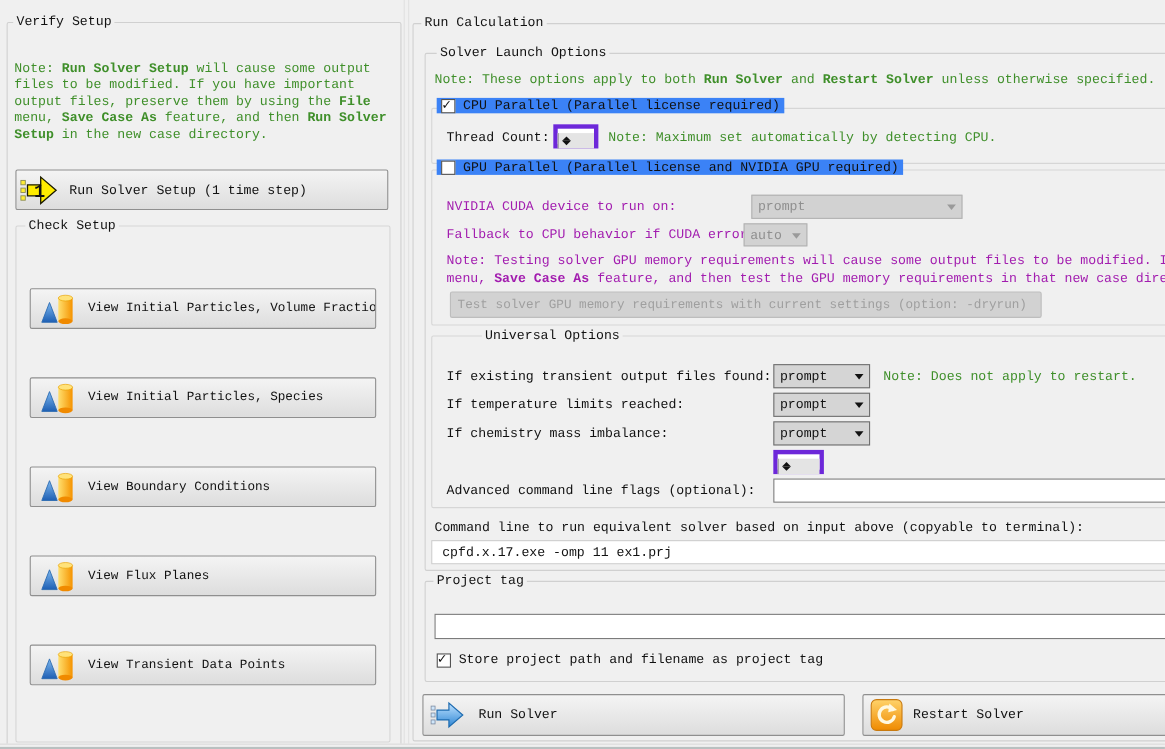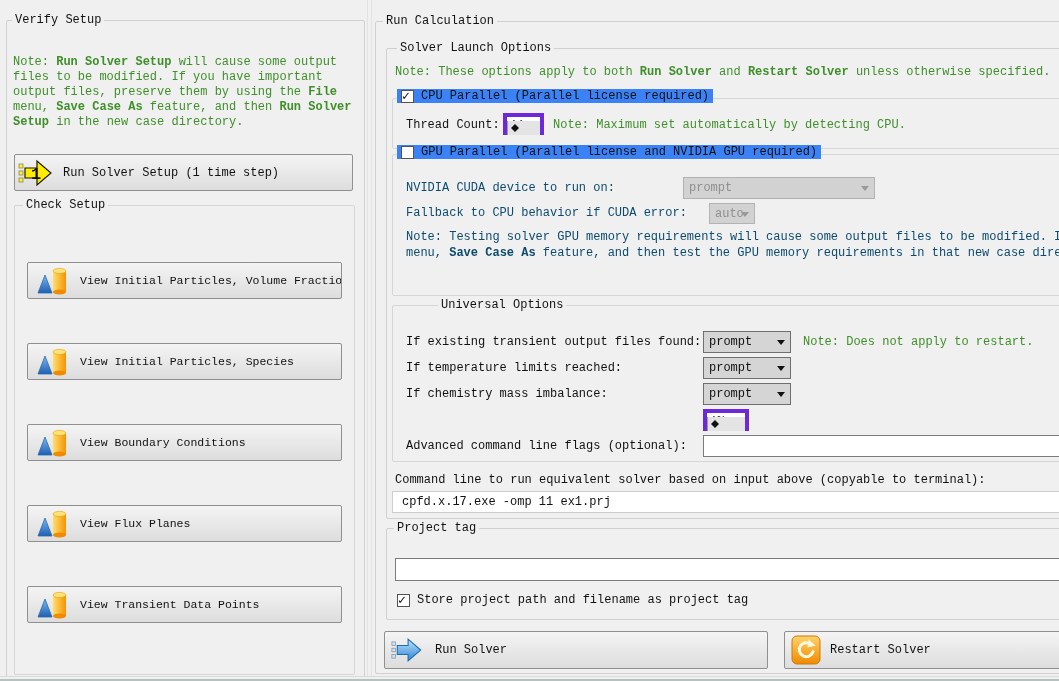--- a/index.html
+++ b/index.html
@@ -7,21 +7,21 @@
     position:relative; width:1059px; height:681px; overflow:hidden;
     background:#f0f0f0;
     font-family:"Liberation Mono","DejaVu Sans Mono",monospace;
     font-size:12px; color:#111;
   }
   .abs{position:absolute;}
   .nowrap{white-space:nowrap;}
   .fs{position:absolute; border:1px solid #d0d0d0; border-radius:2px;}
   .legend{position:absolute; top:-9px; background:#f0f0f0; padding:0 3px; line-height:16px; white-space:nowrap;}
   .green{color:#3f8f2a;}
-  .gray{color:#0c4a6e;}
+  .gray{color:#a21caf;}
   .btn{
     position:absolute; box-sizing:border-box;
     background:linear-gradient(180deg,#f4f4f4,#dddddd);
     border:1px solid #8f8f8f; border-radius:2px;
     display:flex; align-items:center; overflow:hidden; white-space:nowrap;
     cursor:default;
   }
   .btn .bicon{flex:0 0 auto; display:flex; align-items:center;}
   .btn.disabled{background:#d2d2d2; border-color:#bdbdbd; color:#9f9f9f;}
   .combo{
@@ -183,28 +183,31 @@
           <span>GPU Parallel (Parallel license and NVIDIA GPU required)</span>
         </div>
 
         <span class="lab gray" style="left:13px; top:22px; line-height:22px;">NVIDIA CUDA device to run on:</span>
         <div class="combo disabled" style="left:290px; top:22px; width:192px; height:22px;">
           <span>prompt</span>
             <span class="caret"></span>
         </div>
 
         <span class="lab gray" style="left:13px; top:48px; line-height:21px;">Fallback to CPU behavior if CUDA error:</span>
-        <div class="combo disabled" style="left:316px; top:48px; width:46px; height:21px;">
+        <div class="combo disabled" style="left:283px; top:48px; width:58px; height:21px;">
           <span>auto</span>
             <span class="caret"></span>
         </div>
 
         <span class="lab gray" style="left:13px; top:75px;">Note: Testing solver GPU memory requirements will cause some output files to be modified. If y</span>
         <span class="lab gray" style="left:13px; top:91px;"><span>menu, </span><b>Save Case As</b><span> feature, and then test the GPU memory requirements in that new case direc</span></span>
 
+        <div class="btn disabled" style="left:16px; top:110px; width:538px; height:24px; padding-left:6px; font-size:11.5px;">
+          <span>Test solver GPU memory requirements with current settings (option: -dryrun)</span>
+        </div>
       </div>
 
       <div class="fs" style="left:5px; top:256px; width:680px; height:155px; border-color:#d6d6d6;">
         <span class="legend" style="left:9px;margin-left:36px;">Universal Options</span>
 
         <span class="lab" style="left:13px; top:25px; line-height:22px;">If existing transient output files found:</span>
         <div class="combo" style="left:310px; top:25px; width:88px; height:22px;">
           <span>prompt</span>
             <span class="caret"></span>
         </div>

